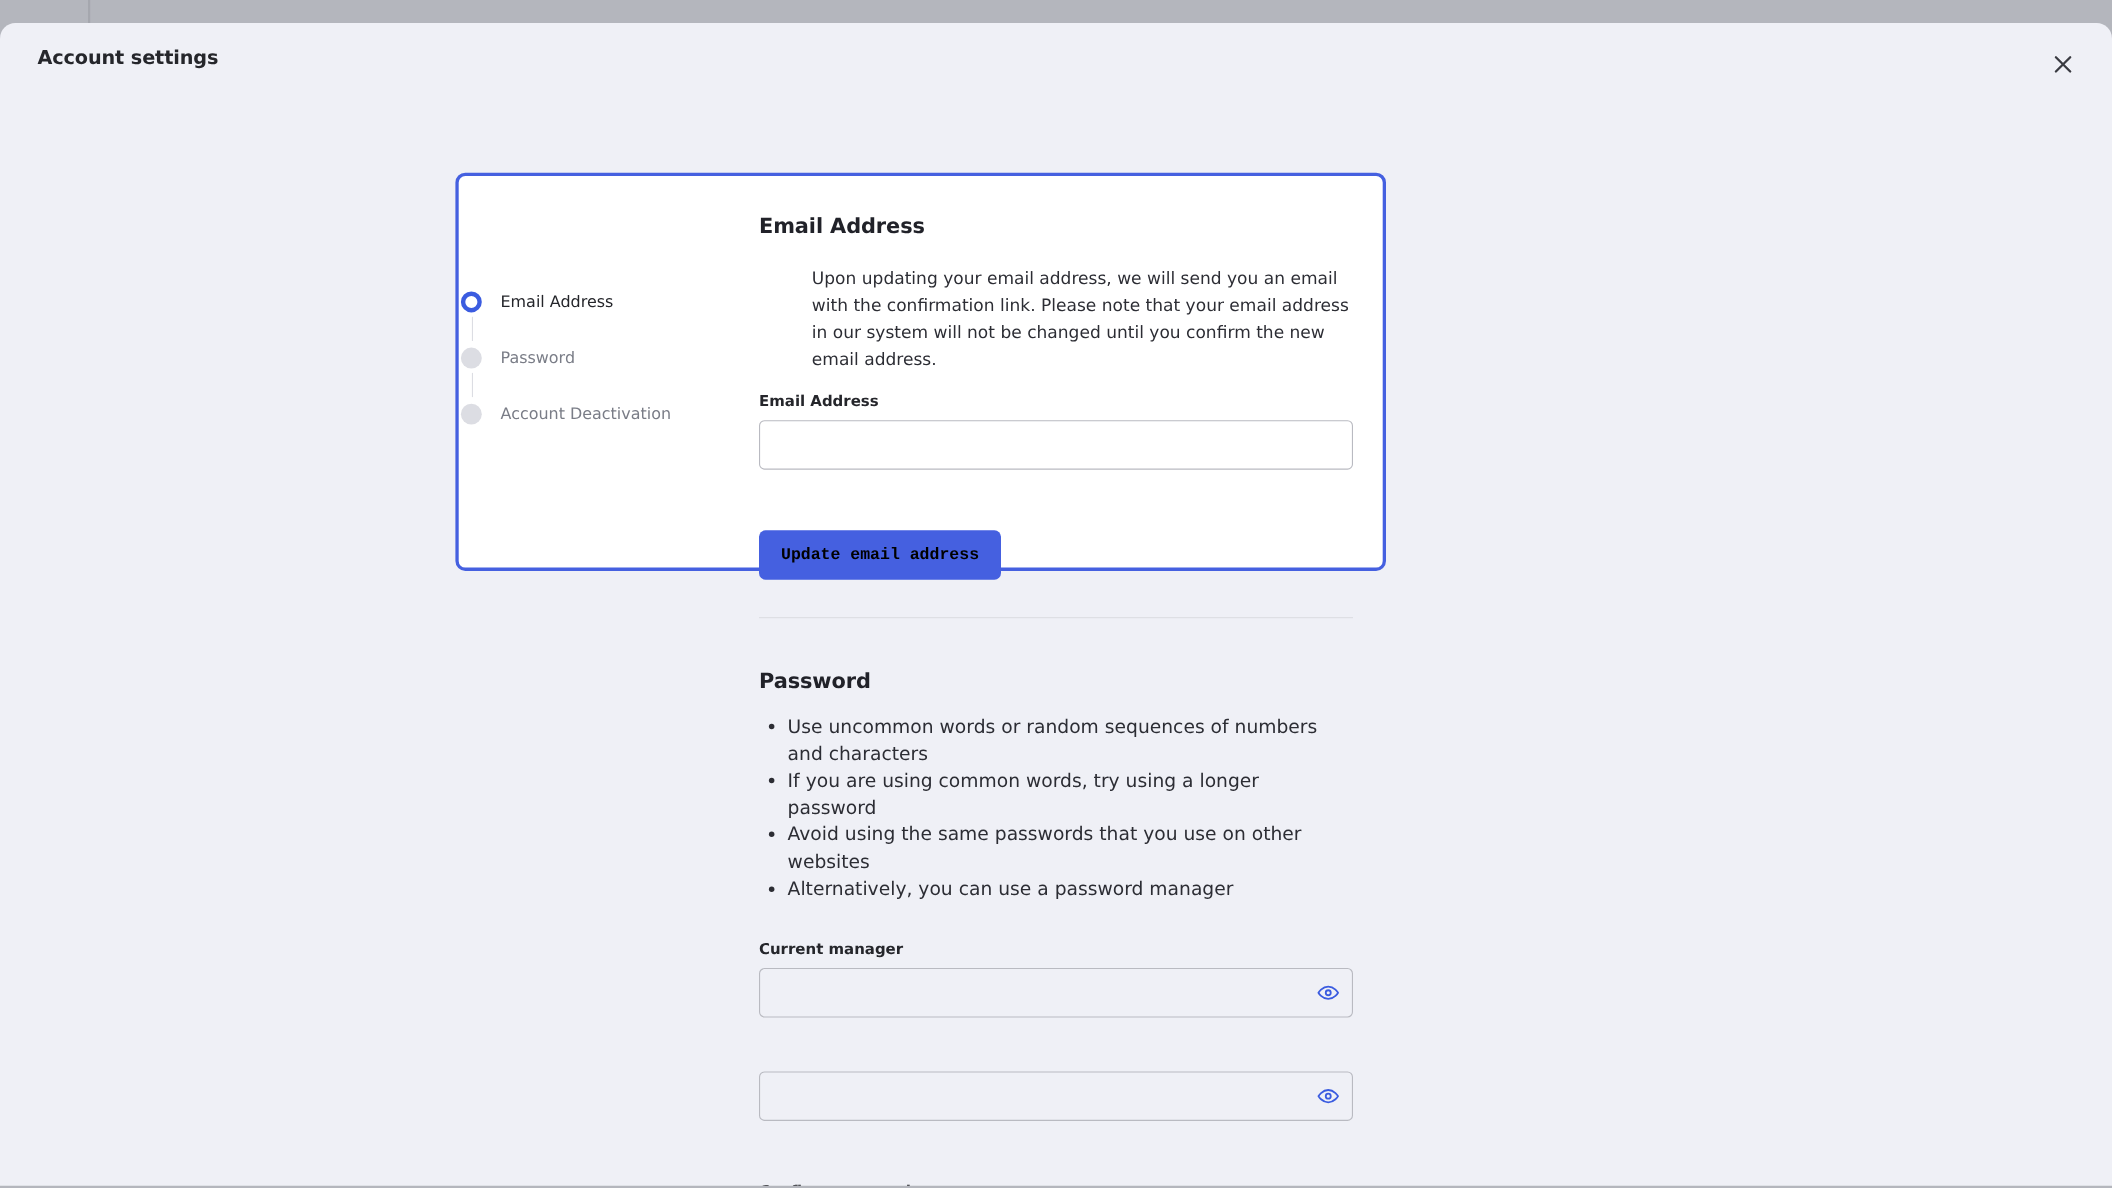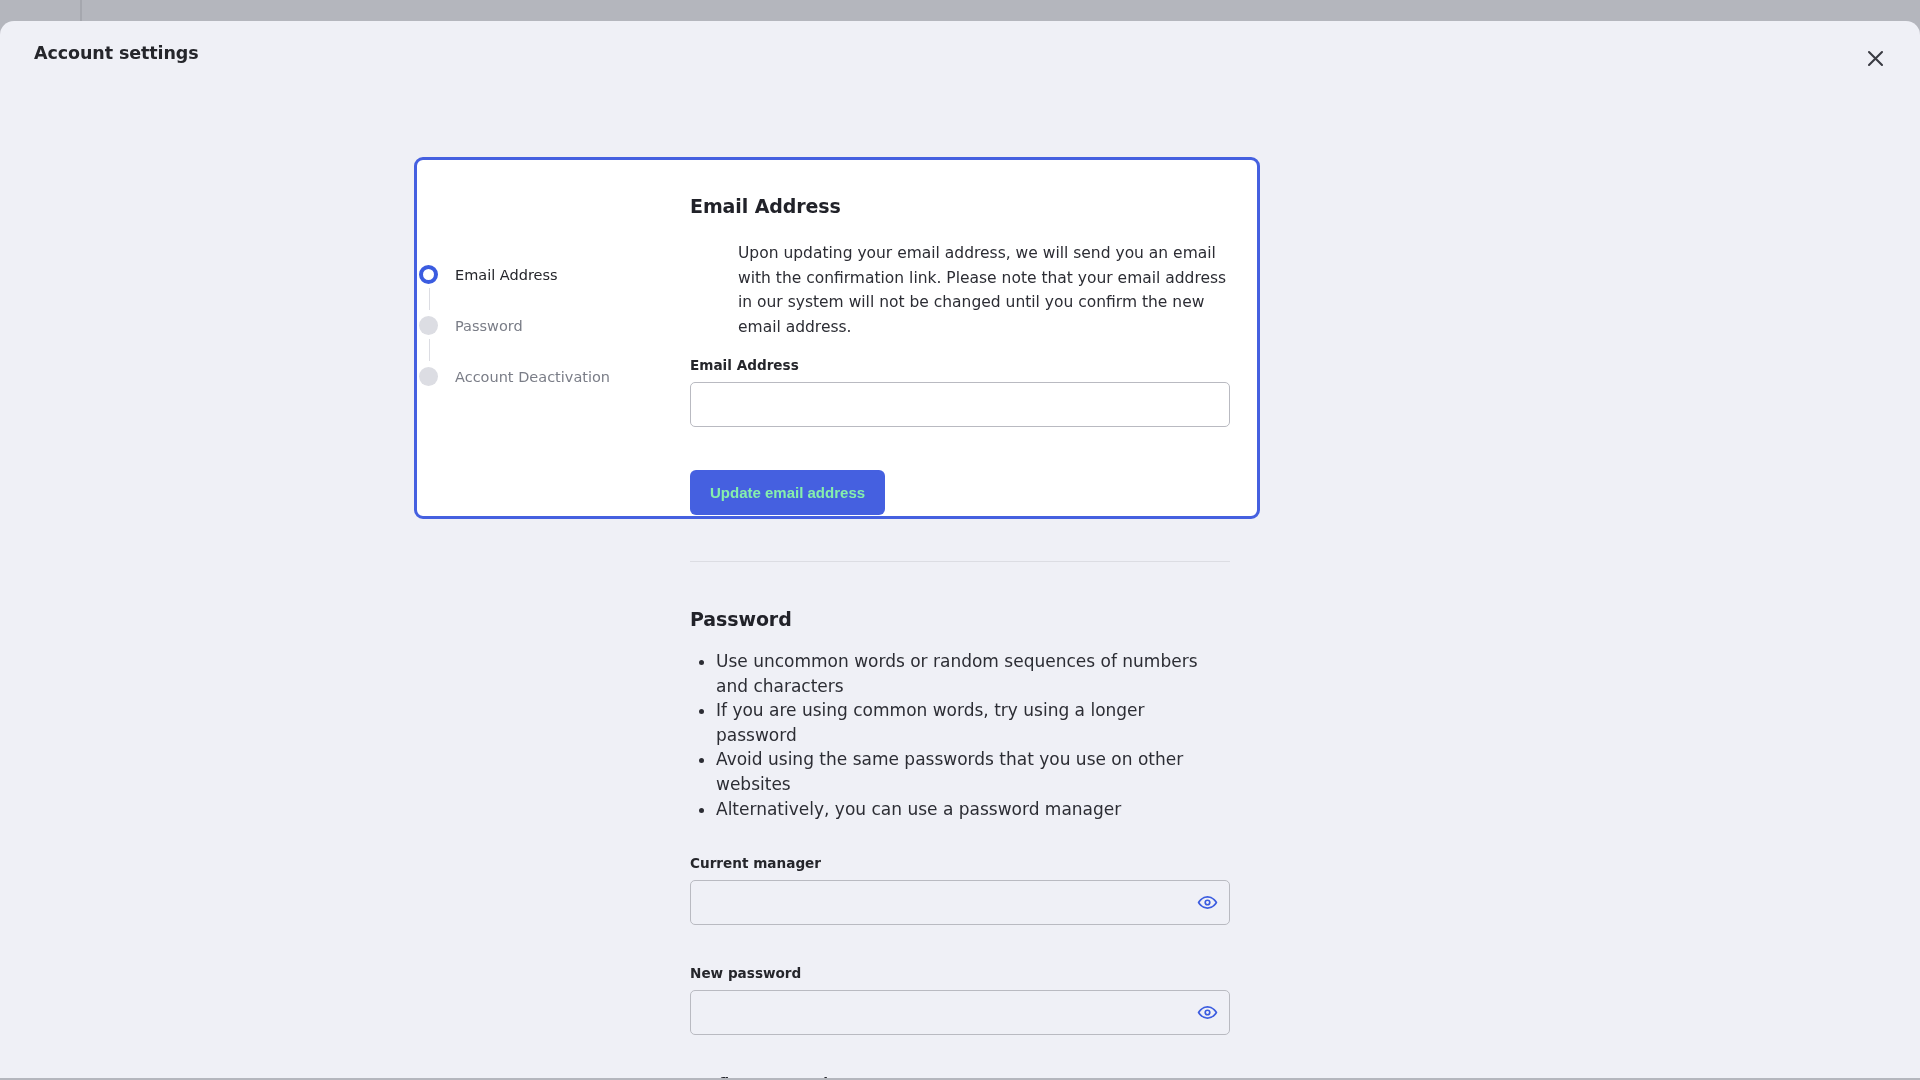--- a/index.html
+++ b/index.html
@@ -204,31 +204,31 @@
     align-items: center;
     justify-content: center;
     background: none;
     border: none;
     cursor: pointer;
     color: #3b5ce0;
     padding: 0;
   }
 
   .primary-btn {
-    margin-top: 4px;
+    margin-top: 16px;
     height: 45px;
     padding: 0 20px;
     background: #4560e0;
-    color: #86efac;
+    color: #000000;
     border: none;
     border-radius: 6px;
     font-size: 15px;
     font-weight: 700;
     cursor: pointer;
-    font-family: Liberation Sans, sans-serif;
+    font-family: Liberation Mono, monospace;
   }
 
   .divider {
     position: absolute;
     left: 690px;
     width: 540px;
     height: 1px;
     background: #dcdde3;
   }
 
@@ -319,21 +319,20 @@
         <button class="eye-btn" aria-label="Show password">
           <svg width="21" height="21" viewBox="0 0 24 24" fill="none" aria-hidden="true">
             <path d="M1.8 12S5.6 5.6 12 5.6 22.2 12 22.2 12 18.4 18.4 12 18.4 1.8 12 1.8 12Z" stroke="currentColor" stroke-width="1.9" stroke-linejoin="round"></path>
             <circle cx="12" cy="12" r="2.6" stroke="currentColor" stroke-width="1.9"></circle>
           </svg>
         </button>
       </div>
     </div>
 
     <div class="content-col" style="top:882px;">
-      <div class="field-label">New password</div>
       <div class="pw-wrap">
         <input class="pw-input" type="password" value="" style="">
         <button class="eye-btn" aria-label="Show password">
           <svg width="21" height="21" viewBox="0 0 24 24" fill="none" aria-hidden="true">
             <path d="M1.8 12S5.6 5.6 12 5.6 22.2 12 22.2 12 18.4 18.4 12 18.4 1.8 12 1.8 12Z" stroke="currentColor" stroke-width="1.9" stroke-linejoin="round"></path>
             <circle cx="12" cy="12" r="2.6" stroke="currentColor" stroke-width="1.9"></circle>
           </svg>
         </button>
       </div>
     </div>

